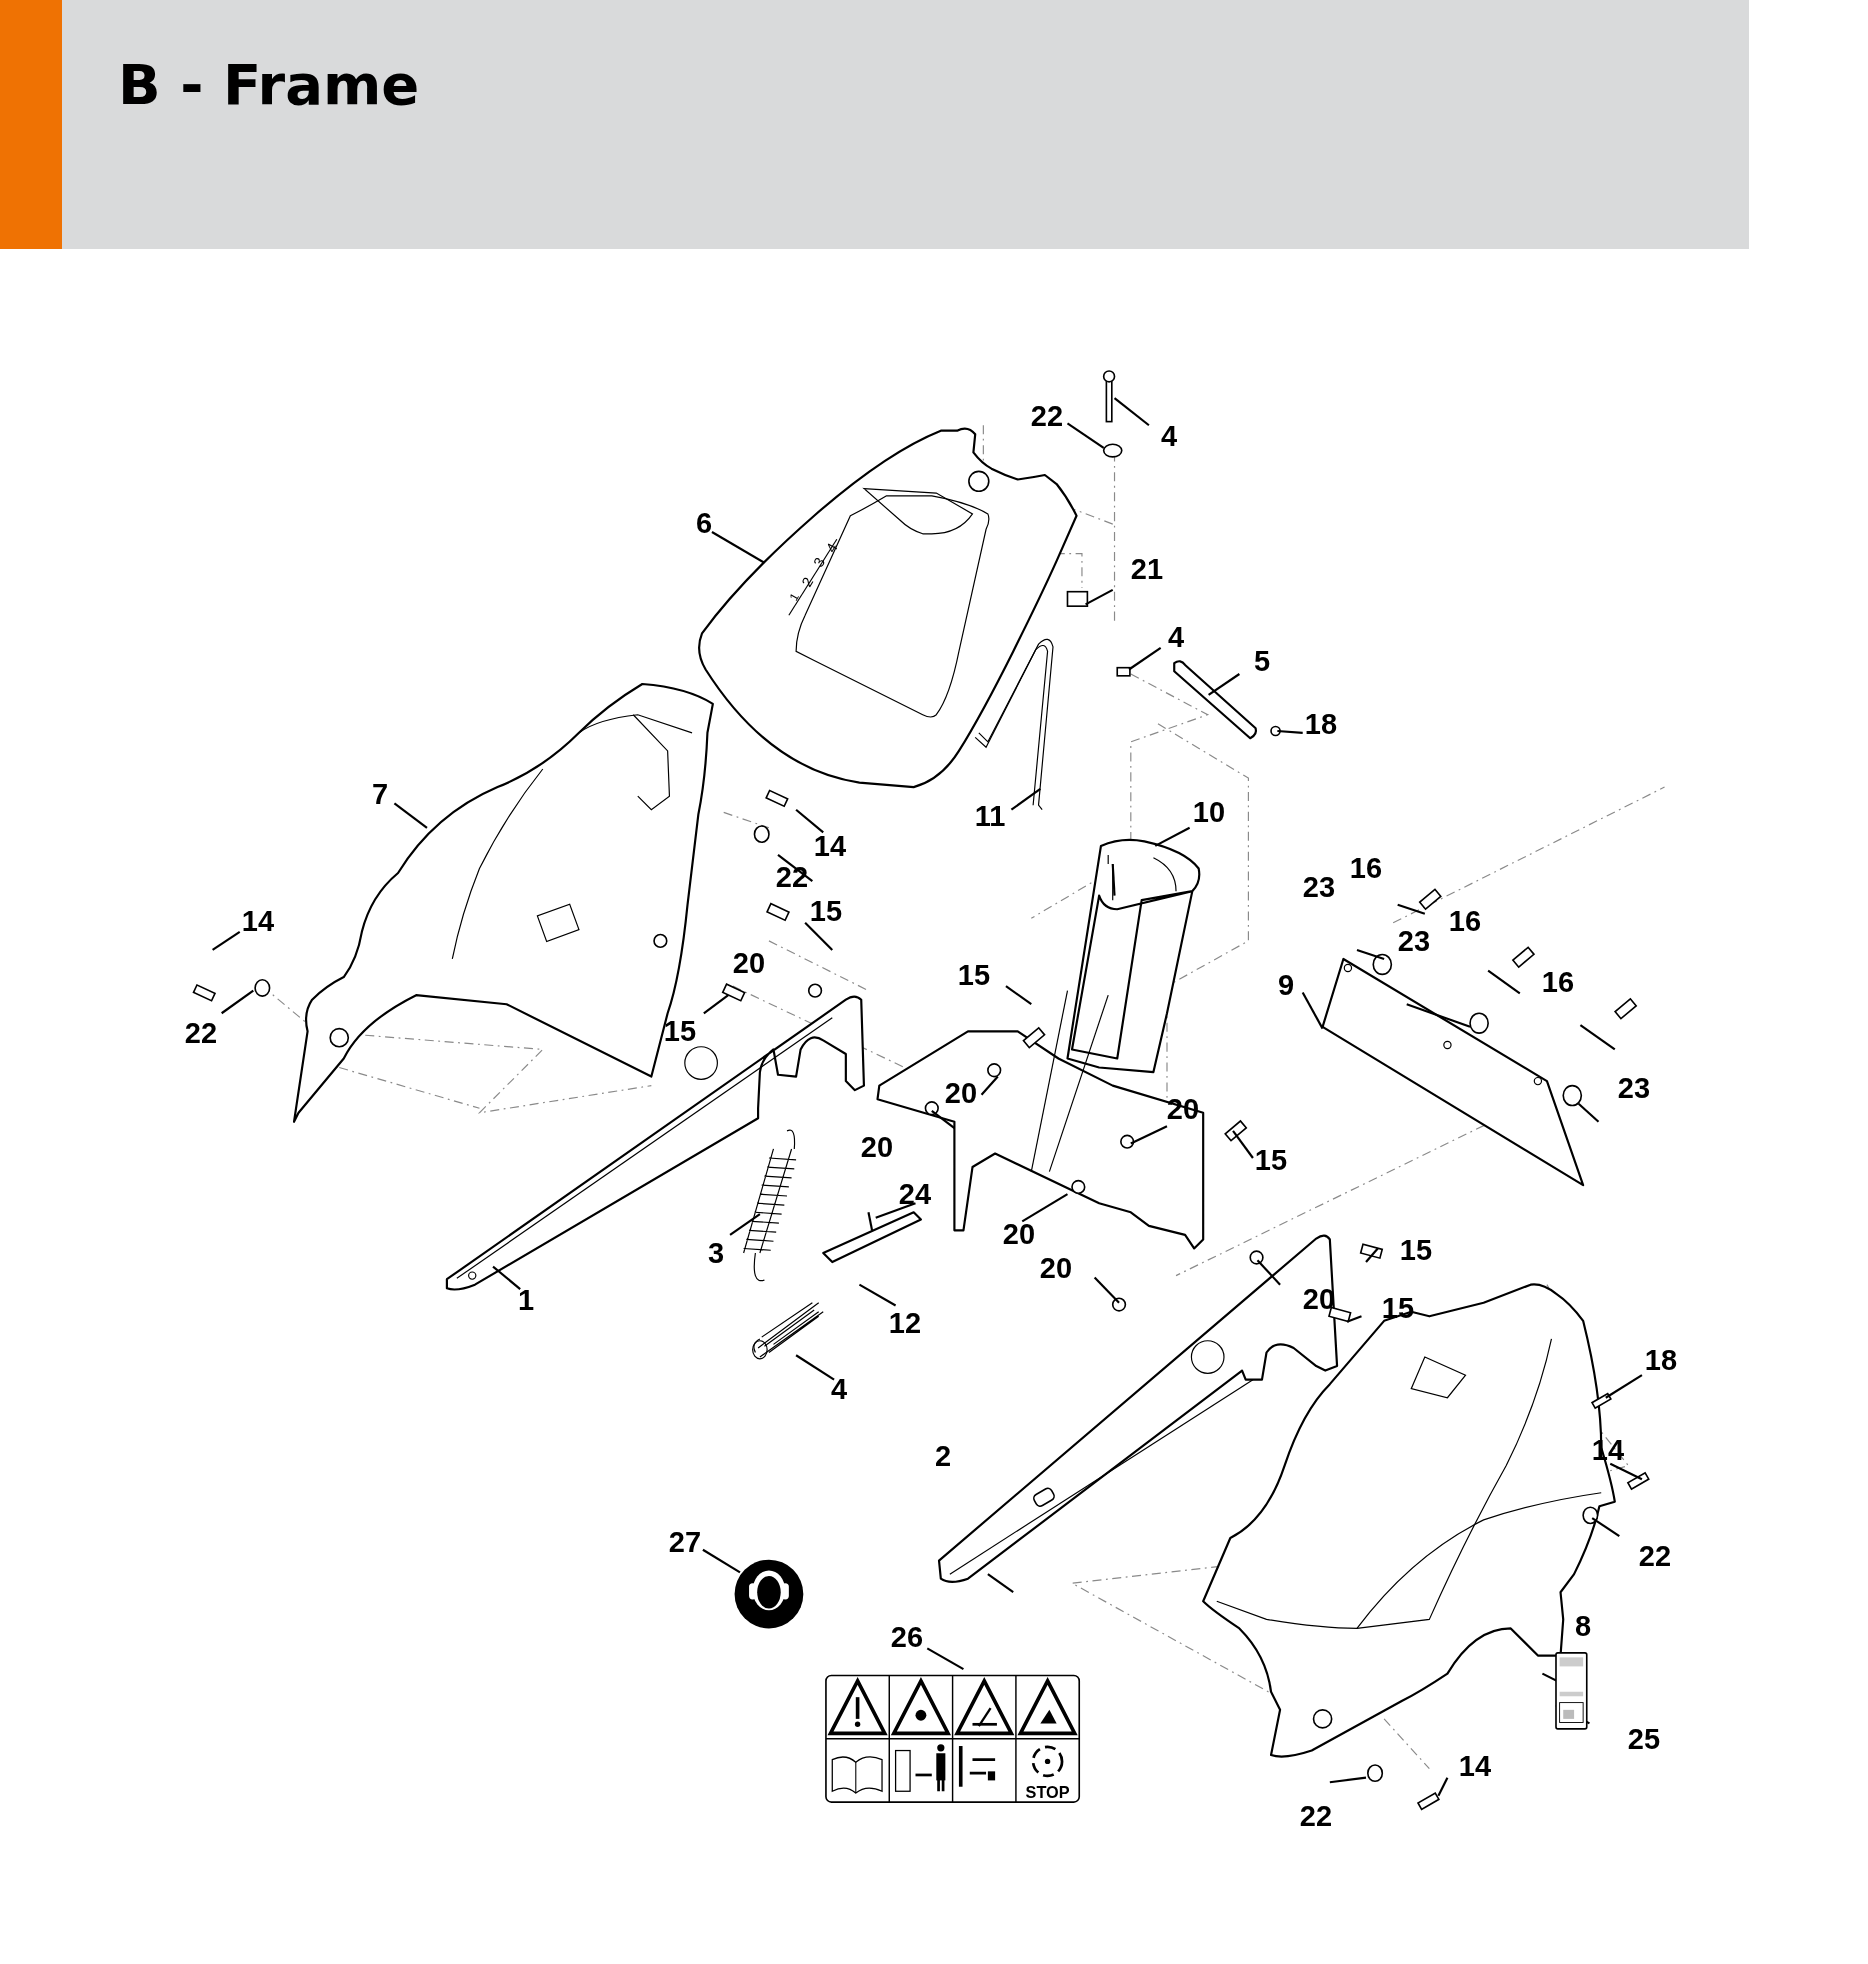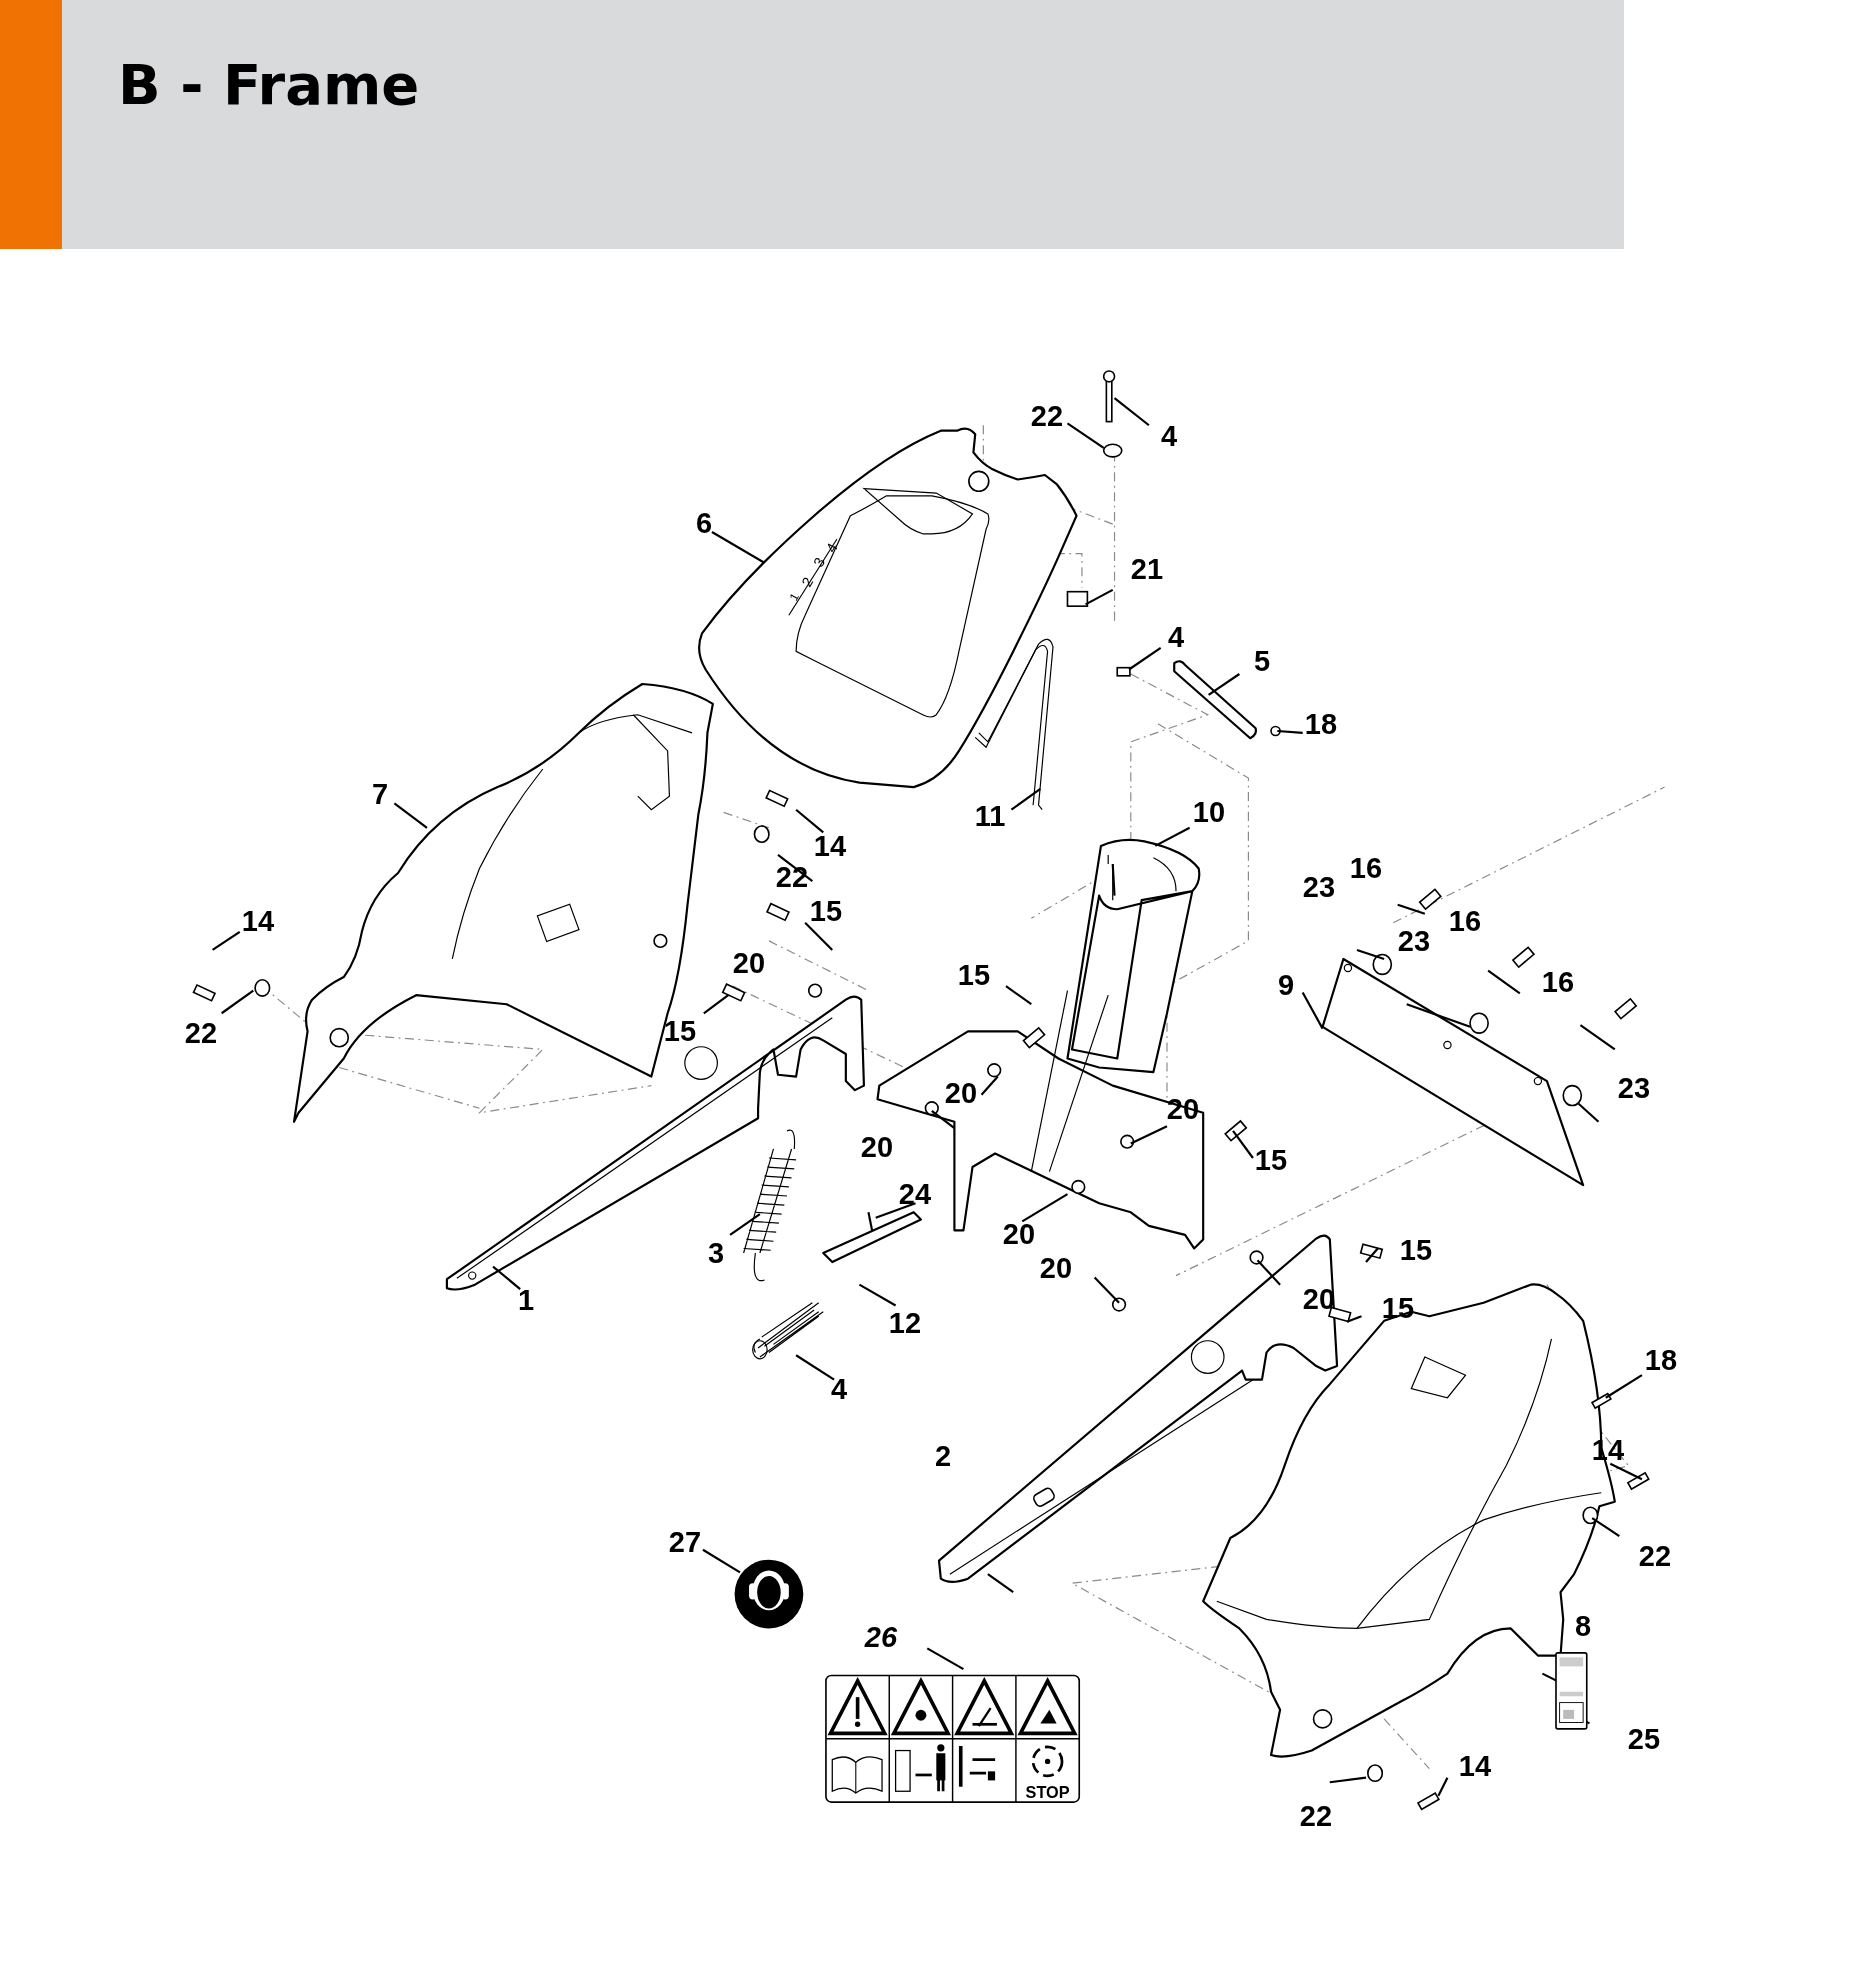--- a/index.html
+++ b/index.html
@@ -1,17 +1,17 @@
 <!DOCTYPE html>
 <html style="font-size:14.5px"><head>
 <meta charset="utf-8">
 <style>
   html, body { margin:0; padding:0; background:#ffffff; }
   body { width:1869px; height:1965px; position:relative; overflow:hidden; font-family:"Liberation Sans", sans-serif; }
-  .header { position:absolute; left:0; top:0; width:1624px; height:249px; background:#d9dadb; }
+  .header { position:absolute; left:0; top:0; width:1749px; height:249px; background:#d9dadb; }
   .accent { position:absolute; left:0; top:0; width:62px; height:249px; background:#ef7203; }
   .title { position:absolute; left:118px; top:52px; font-family:"DejaVu Sans", sans-serif; font-weight:bold; font-size:56px; color:#000; letter-spacing:0px; }
   svg.parts { position:absolute; left:0; top:0; width:1869px; height:1965px; }
   .callout { position:absolute; font-family:"Liberation Sans", sans-serif; font-weight:bold; font-size:29px; color:#000; line-height:1; transform:translate(-50%,-50%); white-space:nowrap; }
   .part-line { fill:#fff; stroke:#000; stroke-width:2.4; stroke-linejoin:round; }
   .thin { fill:none; stroke:#000; stroke-width:1.3; }
   .dash { fill:none; stroke:#8a8a8a; stroke-width:1.3; stroke-dasharray:10 5 2 5; }
   .leader { stroke:#000; stroke-width:2.4; }
   .hw { fill:#fff; stroke:#000; stroke-width:1.8; }
 </style>
@@ -331,15 +331,15 @@
 <div class="callout" style="left:1047px;top:416px;">22</div>
 <div class="callout" style="left:792px;top:877px;">22</div>
 <div class="callout" style="left:201px;top:1033px;">22</div>
 <div class="callout" style="left:1655px;top:1556px;">22</div>
 <div class="callout" style="left:1316px;top:1816px;">22</div>
 <div class="callout" style="left:1319px;top:887px;">23</div>
 <div class="callout" style="left:1414px;top:941px;">23</div>
 <div class="callout" style="left:1634px;top:1088px;">23</div>
 <div class="callout" style="left:915px;top:1194px;">24</div>
 <div class="callout" style="left:1644px;top:1739px;">25</div>
-<div class="callout" style="left:881px;top:1637px;font-style:italic;">26</div>
+<div class="callout" style="left:907px;top:1637px;">26</div>
 <div class="callout" style="left:685px;top:1542px;">27</div>
 
 
 </body></html>

